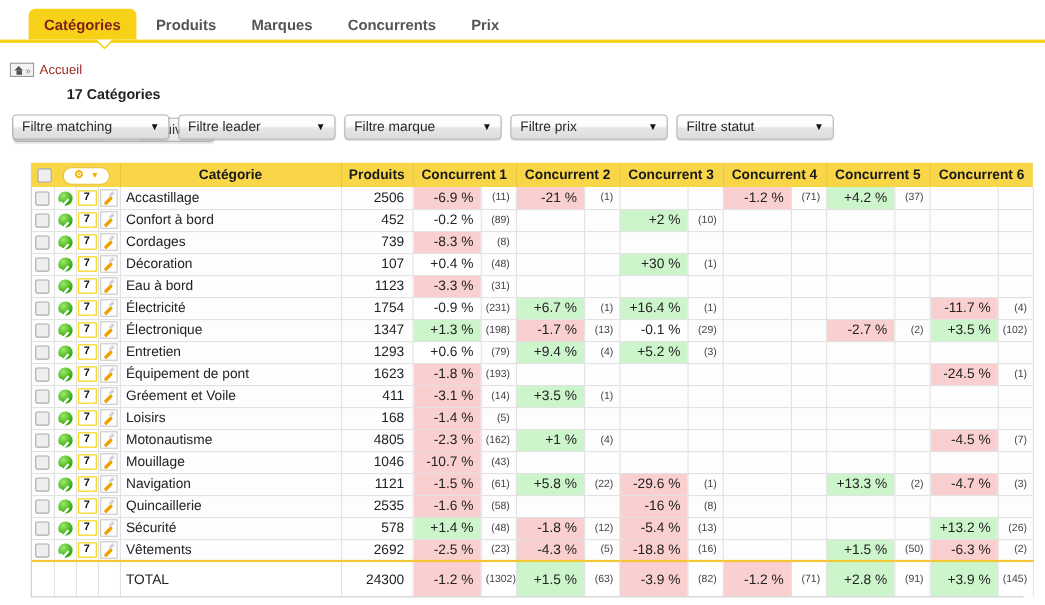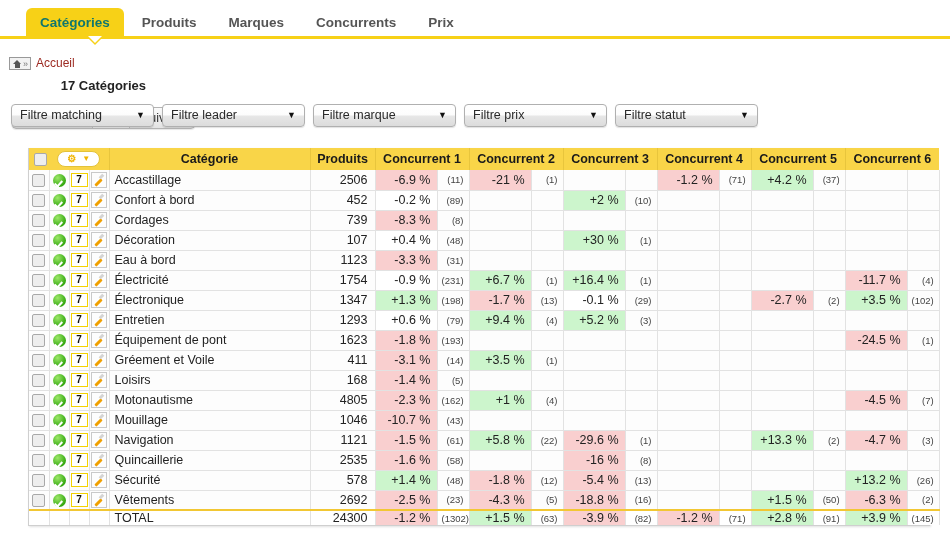--- a/index.html
+++ b/index.html
@@ -19,21 +19,21 @@
     border-bottom: 3px solid #f7d117;
     box-sizing: border-box;
   }
   .tabs { display: flex; align-items: flex-end; height: 36px; padding-left: 26px; }
   .tab {
     font-size: 13.5px; font-weight: bold; color: #555;
     padding: 8px 14px 7px 14px; margin-right: 4px;
     border-radius: 6px 6px 0 0; line-height: 1;
     cursor: pointer; white-space: nowrap;
   }
-  .tab.active { background: #f7d117; color: #0f766e; }
+  .tab.active { background: #f7d117; color: #7f1d1d; }
   .tab-notch {
     position: absolute; left: 86px; top: 36px;
     width: 0; height: 0;
     border-left: 9px solid transparent;
     border-right: 9px solid transparent;
     border-top: 9px solid #f7d117;
   }
   .tab-notch-inner {
     position: absolute; left: 88px; top: 36px;
     width: 0; height: 0;
@@ -183,21 +183,21 @@
     padding: 0 9px; height: 14px; line-height: 14px;
   }
   .gear { color: #f0b400; font-size: 10px; line-height: 1; }
   .gear-caret { color: #f0b400; font-size: 8px; line-height: 1; }
 
   
   tr.total td {
     background: #ffffff !important;
     border-top: 2px solid #f2c733;
     border-bottom: none;
-    height: 15px;
+    height: 32px;
   }
   tr.total td.pos { background: #ccf5cc !important; }
   tr.total td.neg { background: #f9cfcf !important; }
   tr.total td.name { padding-left: 5px; }
 </style>
 </head>
 <body>
 
 <div id="root">
 

